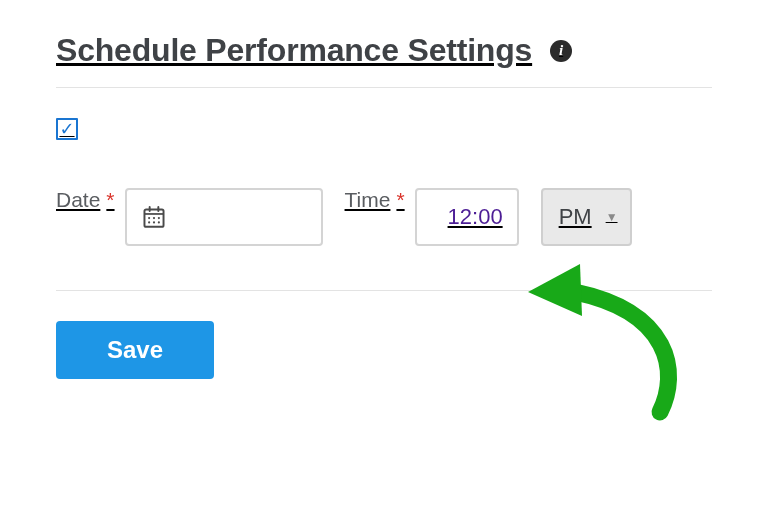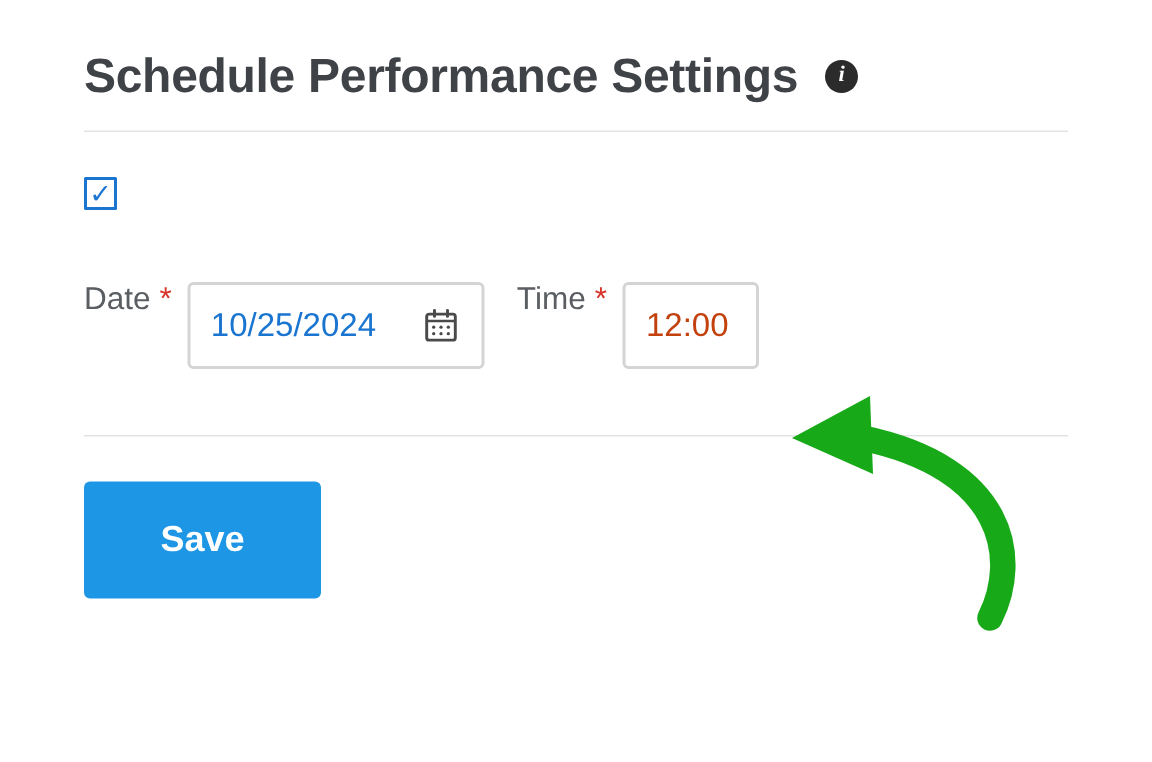--- a/index.html
+++ b/index.html
@@ -7,20 +7,21 @@
   body {
     font-family: "Segoe UI", "Helvetica Neue", Arial, sans-serif;
     background: #fff;
     width: 768px;
     height: 508px;
     position: relative;
     overflow: hidden;
   }
   .panel {
     padding: 32px 56px 0 56px;
+    text-decoration: underline;
   }
   .title-row {
     display: flex;
     align-items: center;
     gap: 18px;
   }
   .title {
     font-size: 32px;
     font-weight: 700;
     color: #3f4246;
@@ -99,21 +100,21 @@
     border-radius: 4px;
     background: #fff;
     display: flex;
     align-items: center;
     padding: 0 14px;
     font-size: 22px;
   }
   .date-box { width: 198px; justify-content: space-between; }
   .date-text { color: #1a75d1; }
   .cal-icon svg { display: block; }
-  .time-box { width: 91px; color: #c2410c; }
+  .time-box { width: 104px; color: #4c1d95; justify-content: flex-end; }
   .ampm-box {
     height: 58px;
     border: 2px solid #cfcfcf;
     border-radius: 4px;
     background: #e9e9e9;
     display: flex;
     align-items: center;
     padding: 0 12px 0 16px;
     gap: 14px;
     font-size: 22px;
@@ -130,21 +131,21 @@
     margin: 0 0 30px 0;
   }
   .save-btn {
     background: #1e96e6;
     color: #fff;
     font-size: 24px;
     font-weight: 600;
     border: none;
     border-radius: 4px;
     width: 158px;
-    height: 78px;
+    height: 58px;
     cursor: pointer;
   }
   .arrow-annot {
     position: absolute;
     left: 520px;
     top: 252px;
     pointer-events: none;
   }
 </style>
 </head>
@@ -162,21 +163,20 @@
       <span class="checkmark">✓</span>
     </span>
   </div>
 
   <div class="fields">
     <div class="field">
       <div class="field-label">
         <span>Date</span><span class="req">*</span>
       </div>
       <div class="input-box date-box">
-        <span class="date-text">10/25/2024</span>
         <span class="cal-icon">
           <svg width="26" height="26" viewBox="0 0 24 24" fill="none">
             <rect x="3.2" y="5" width="17.6" height="16" rx="1.5" stroke="#4a4a4a" stroke-width="1.8"></rect>
             <line x1="3.2" y1="9.2" x2="20.8" y2="9.2" stroke="#4a4a4a" stroke-width="1.6"></line>
             <line x1="8" y1="2.8" x2="8" y2="6.4" stroke="#4a4a4a" stroke-width="1.8" stroke-linecap="round"></line>
             <line x1="16" y1="2.8" x2="16" y2="6.4" stroke="#4a4a4a" stroke-width="1.8" stroke-linecap="round"></line>
             <circle cx="7.5" cy="13" r="1" fill="#4a4a4a"></circle>
             <circle cx="12" cy="13" r="1" fill="#4a4a4a"></circle>
             <circle cx="16.5" cy="13" r="1" fill="#4a4a4a"></circle>
             <circle cx="7.5" cy="17" r="1" fill="#4a4a4a"></circle>
@@ -189,20 +189,24 @@
 
     <div class="field">
       <div class="field-label">
         <span>Time</span><span class="req">*</span>
       </div>
       <div class="input-box time-box">
         <span>12:00</span>
       </div>
     </div>
 
+    <div class="ampm-box">
+      <span>PM</span>
+      <span class="ampm-caret">▼</span>
+    </div>
   </div>
 
   <hr class="hr2">
 
   <button class="save-btn">Save</button>
 </div>
 
 <svg class="arrow-annot" width="180" height="180" viewBox="0 0 180 180">
   <path d="M 140 160 C 160 120, 150 60, 55 40" stroke="#18a918" stroke-width="17" fill="none" stroke-linecap="round"></path>
   <polygon points="8,40 60,12 62,64" fill="#18a918"></polygon>

